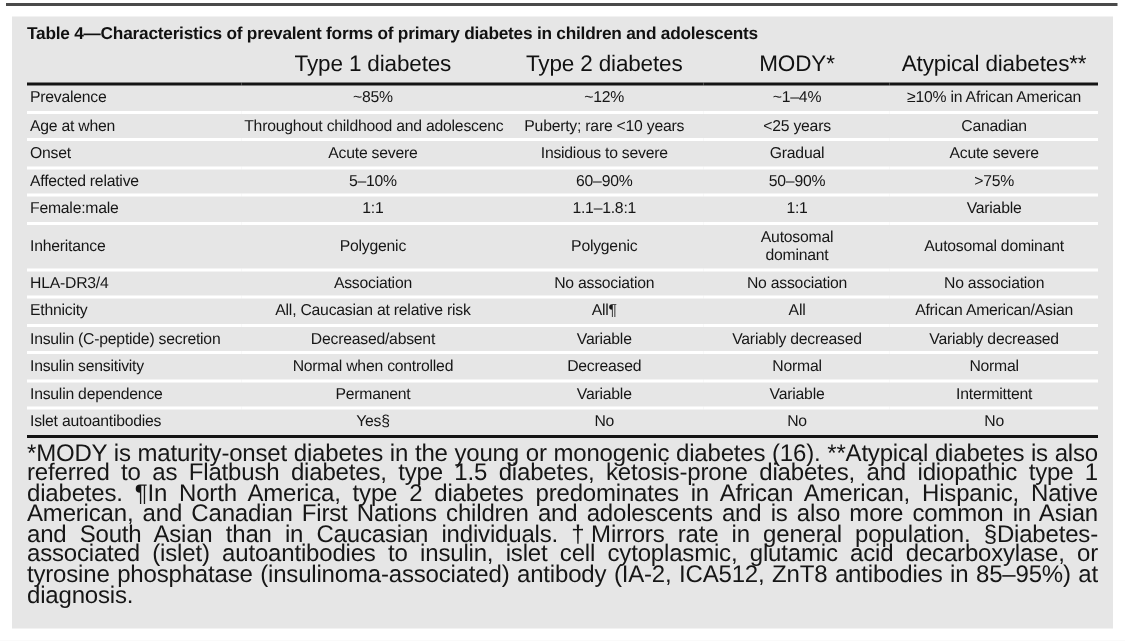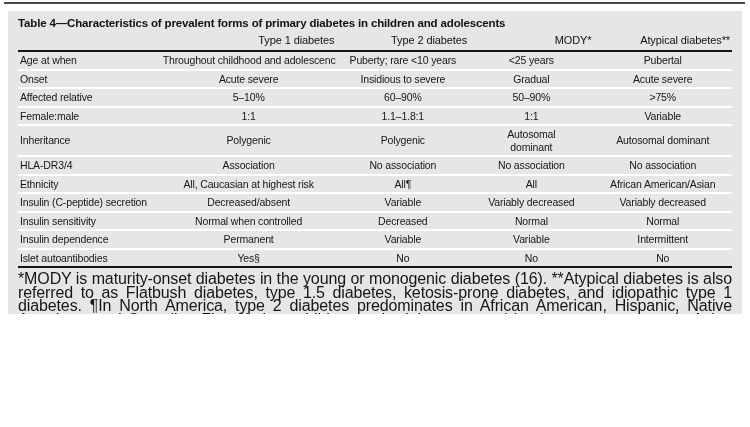--- a/index.html
+++ b/index.html
@@ -5,21 +5,21 @@
   html, body {
     margin: 0;
     padding: 0;
     background: #ffffff;
     font-family: "Liberation Sans", sans-serif;
     -webkit-font-smoothing: antialiased;
   }
   .page {
     position: relative;
     width: 750px;
-    height: 314px;
+    height: 427px;
     background: #ffffff;
     overflow: hidden;
   }
   .top-rule {
     position: absolute;
     top: 2px;
     left: 4px;
     right: 5px;
     height: 2px;
     background: #4a4a4a;
@@ -42,24 +42,24 @@
     letter-spacing: -0.15px;
     padding: 2px 0 3px 0;
     white-space: nowrap;
   }
   table.char-table {
     width: 100%;
     border-collapse: collapse;
     table-layout: fixed;
   }
   table.char-table th {
-    font-size: 11px;
+    font-size: 15px;
     font-weight: normal;
     color: #111111;
-    text-align: right;
+    text-align: center;
     letter-spacing: -0.1px;
     padding: 2px 2px 4px 2px;
     border-bottom: 2.5px solid #141414;
     white-space: pre;
     overflow: hidden;
   }
   table.char-table td {
     font-size: 10.5px;
     color: #161616;
     text-align: center;
@@ -112,25 +112,32 @@
         <tr>
             <th></th>
             <th>Type 1 diabetes</th>
             <th>Type 2 diabetes</th>
             <th>MODY*</th>
             <th>Atypical diabetes**</th>
           </tr>
       </thead>
       <tbody>
           <tr>
+            <td>Prevalence</td>
+            <td>~85%</td>
+            <td>~12%</td>
+            <td>~1–4%</td>
+            <td>≥10% in African American</td>
+          </tr>
+          <tr>
             <td>Age at when</td>
             <td>Throughout childhood and adolescence</td>
             <td>Puberty; rare &lt;10 years</td>
             <td>&lt;25 years</td>
-            <td>Pubertal</td>
+            <td>Canadian</td>
           </tr>
           <tr>
             <td>Onset</td>
             <td>Acute severe</td>
             <td>Insidious to severe</td>
             <td>Gradual</td>
             <td>Acute severe</td>
           </tr>
           <tr>
             <td>Affected relative</td>
@@ -156,21 +163,21 @@
           </tr>
           <tr>
             <td>HLA-DR3/4</td>
             <td>Association</td>
             <td>No association</td>
             <td>No association</td>
             <td>No association</td>
           </tr>
           <tr>
             <td>Ethnicity</td>
-            <td>All, Caucasian at highest risk</td>
+            <td>All, Caucasian at relative risk</td>
             <td>All¶</td>
             <td>All</td>
             <td>African American/Asian</td>
           </tr>
           <tr>
             <td>Insulin (C-peptide) secretion</td>
             <td>Decreased/absent</td>
             <td>Variable</td>
             <td>Variably decreased</td>
             <td>Variably decreased</td>

